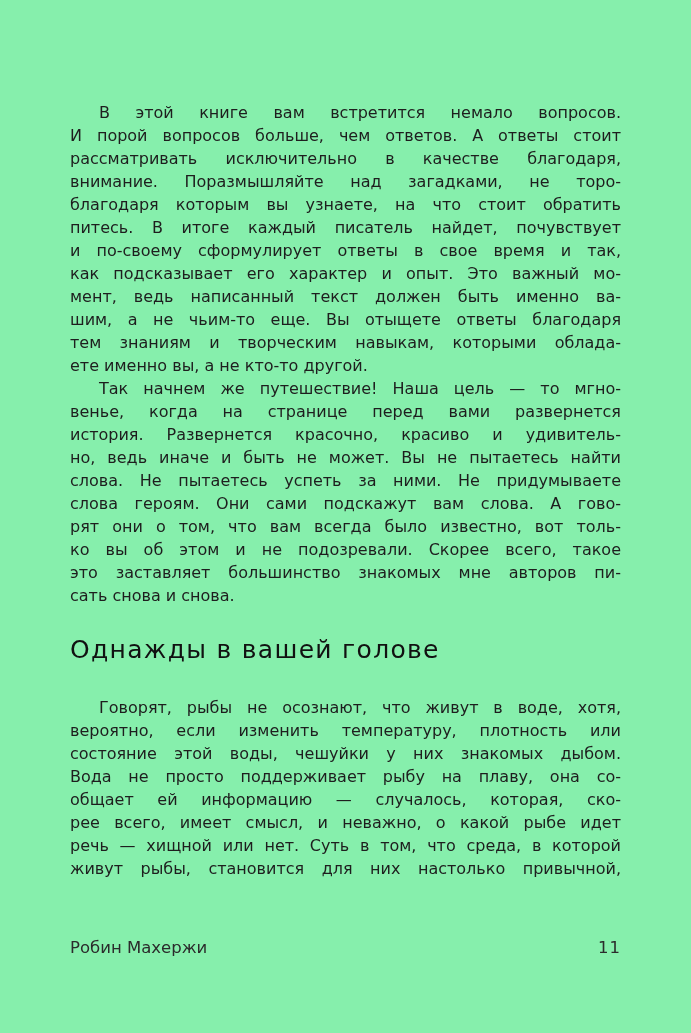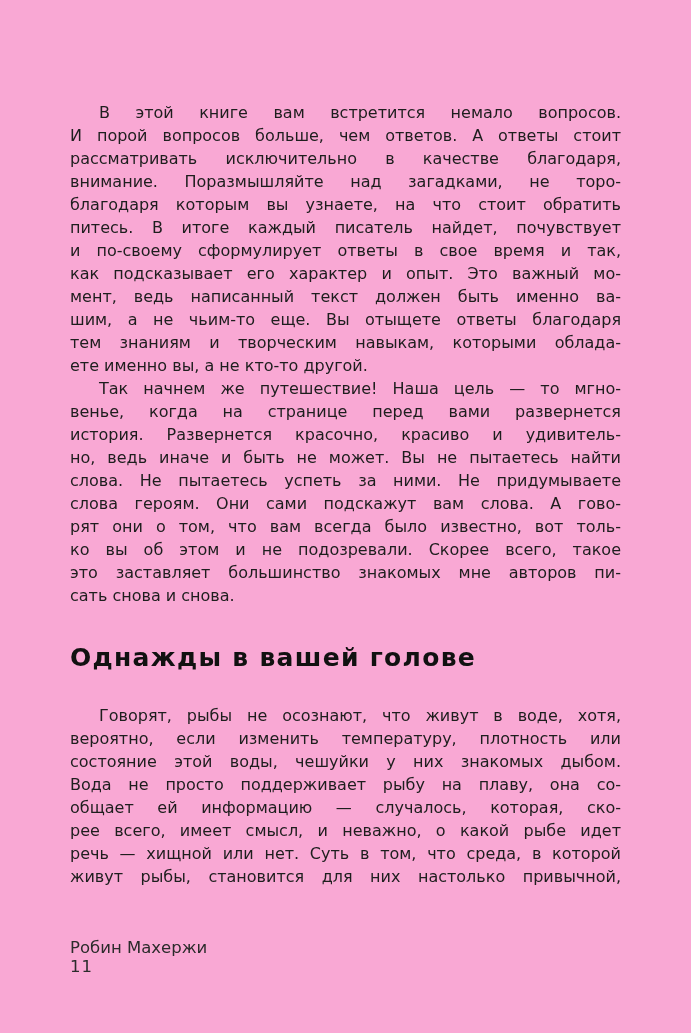--- a/index.html
+++ b/index.html
@@ -4,21 +4,21 @@
 <style>
   * { margin: 0; padding: 0; box-sizing: border-box; }
   html, body {
     background: #ffffff;
     font-family: "DejaVu Sans", "Liberation Sans", sans-serif;
   }
   .page {
     position: relative;
     width: 691px;
     height: 1033px;
-    background: #f9a8d4;
+    background: #86efac;
     color: #1e1e1e;
     overflow: hidden;
   }
   .content {
     position: absolute;
     left: 70px;
     top: 101px;
     width: 551px;
   }
   .para { width: 100%; }
@@ -28,39 +28,38 @@
     height: 23px;
     overflow: hidden;
     text-align: justify;
     text-align-last: justify;
     color: #1e1e1e;
   }
   .para .line:last-child { text-align-last: left; }
   .para.continues .line:last-child { text-align-last: justify; }
   .para .line:first-child { text-indent: 29px; }
   .heading {
-    margin-top: 36px;
+    margin-top: 28px;
     font-size: 25px;
     line-height: 30px;
-    font-weight: 700;
+    font-weight: 400;
     letter-spacing: 1.3px;
     color: #111111;
   }
   .heading + .para { margin-top: 31px; }
   .footer {
     position: absolute;
     left: 70px;
     right: 70px;
     top: 938px;
     display: flex;
     justify-content: space-between;
     align-items: baseline;
     font-size: 16.5px;
     color: #2b2b2b;
-    flex-direction: column;
   }
   .footer .page-number {
     letter-spacing: 1px;
   }
 </style>
 </head>
 <body>
 
 <div class="page">
   <div class="content">

